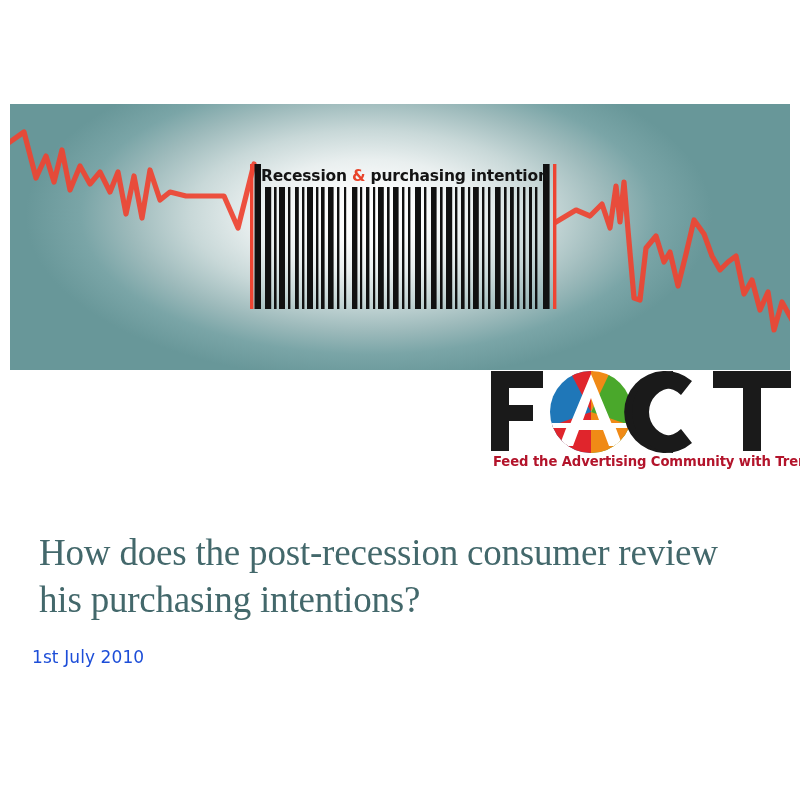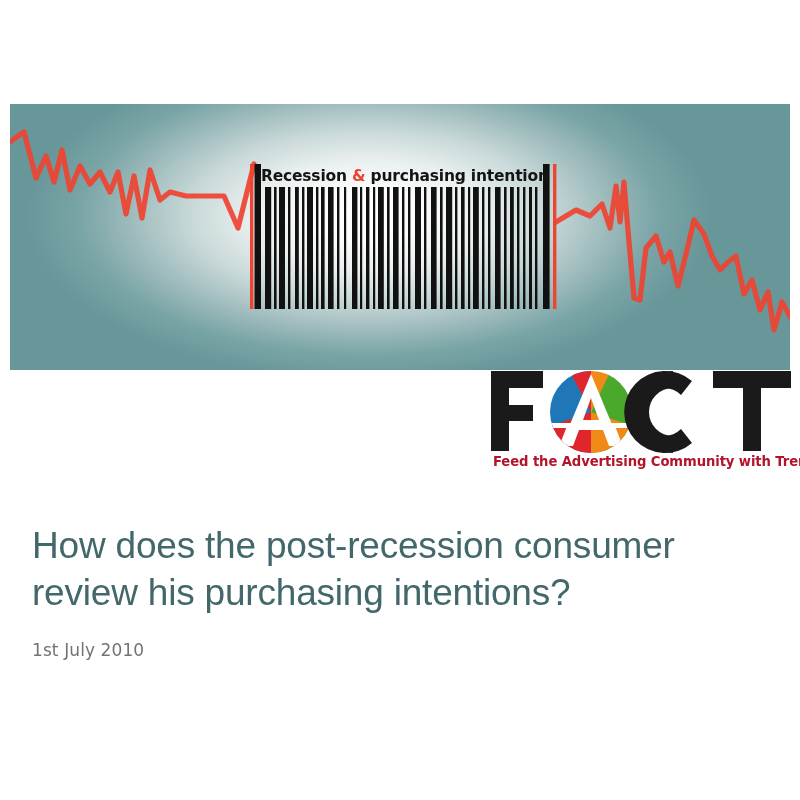--- a/index.html
+++ b/index.html
@@ -118,36 +118,36 @@
   }
 
   
   .title-block {
     position: absolute;
     left: 32px;
     top: 522px;
     width: 730px;
   }
   .slide-title {
-    margin: 0;
-    font-family: Liberation Sans, sans-serif;
+    margin: 7px;
+    font-family: Liberation Serif, serif;
     font-weight: 400;
     font-size: 37px;
     line-height: 47px;
     color: #43686b;
     letter-spacing: -0.2px;
     max-width: 706px;
   }
   .slide-date {
     margin: 24px 0 0 0;
     font-family: "DejaVu Sans", sans-serif;
     font-weight: 400;
     font-size: 17px;
     line-height: 20px;
-    color: #737373;
+    color: #1d4ed8;
     letter-spacing: 0.1px;
   }
 </style>
 </head>
 <body>
 
 <div class="slide">
 
   <div class="hero">
     <div class="hero-inner">

